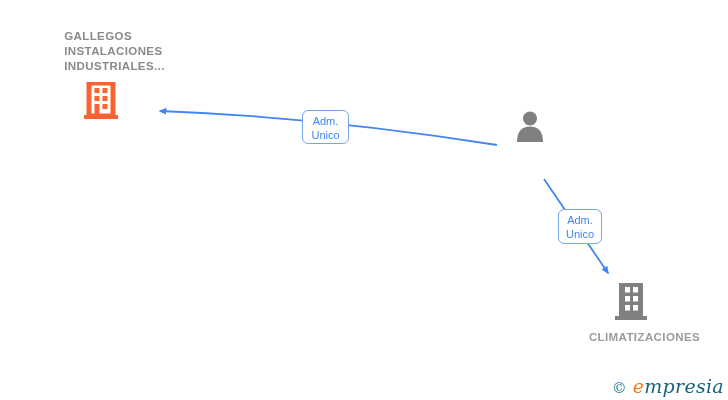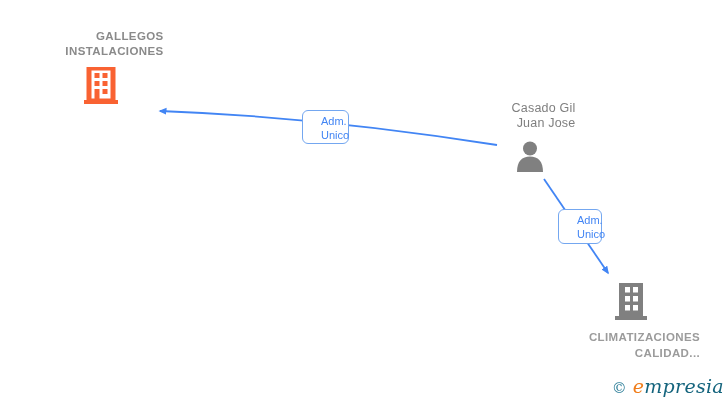--- a/index.html
+++ b/index.html
@@ -7,42 +7,42 @@
     position:relative;
     width:728px;height:400px;
     background:#ffffff;
     overflow:hidden;
     font-family:"Liberation Sans", sans-serif;
   }
   svg.overlay{position:absolute;left:0;top:0;width:728px;height:400px;}
 
   .node{position:absolute;display:flex;flex-direction:column;align-items:center;cursor:pointer;}
   .node-label{
-    text-align:right;
+    text-align:left;
     color:#8c8c8c;
     font-size:11.5px;
     line-height:15px;
     letter-spacing:0.4px;
     margin-left:27px;
   }
   .company-label{font-weight:bold;color:#8a8a8a;}
   .company2-label{font-weight:bold;color:#9b9b9b;line-height:16px;}
   .person-label{font-size:12.5px;color:#7f7f7f;letter-spacing:0.2px;line-height:15px;font-weight:normal;}
   .node-icon{margin-top:8px;}
 
   .edge-label{
     position:absolute;
     background:#ffffff;
     border:1.5px solid #74a7f0;
     border-radius:6px;
     color:#4285f4;
     font-size:11px;
     line-height:14px;
     text-align:center;
-    padding:3px 7px 2px 18px;
+    padding:3px 7px 2px 7px;
     box-sizing:border-box;
     cursor:pointer;
   }
 
   .watermark{
     position:absolute;
     right:4px;bottom:3px;
     display:flex;align-items:baseline;gap:6px;
     cursor:pointer;
   }
@@ -73,40 +73,37 @@
       </marker>
     </defs>
     <path d="M 497 145 Q 320 117 160 111" fill="none" stroke="#4285f4" stroke-width="1.8" marker-end="url(#arrow)"></path>
     <path d="M 544 179 L 608 273" fill="none" stroke="#4285f4" stroke-width="1.8" marker-end="url(#arrow)"></path>
   </svg>
 
   <div class="node" style="left:20px;top:29px;width:162px;">
     <div class="node-label company-label">
       <div>GALLEGOS</div>
       <div>INSTALACIONES</div>
+      <div>INDUSTRIALES...</div>
     </div>
     <span class="node-icon">
       <svg width="36" height="38" viewBox="0 0 36 38">
         <rect x="6" y="1" width="24" height="33" fill="#ffffff" stroke="#f96232" stroke-width="5"></rect>
         <rect x="1" y="33" width="34" height="4" fill="#f96232"></rect>
         <rect x="11.5" y="6" width="5" height="5" fill="#f96232"></rect>
         <rect x="19.5" y="6" width="5" height="5" fill="#f96232"></rect>
         <rect x="11.5" y="14" width="5" height="5" fill="#f96232"></rect>
         <rect x="19.5" y="14" width="5" height="5" fill="#f96232"></rect>
         <rect x="19.5" y="22" width="5" height="5" fill="#f96232"></rect>
         <rect x="11.5" y="22" width="5" height="11" fill="#f96232"></rect>
       </svg>
     </span>
   </div>
 
   <div class="node" style="left:455px;top:101px;width:150px;">
-    <div class="node-label person-label">
-      <div>Casado Gil</div>
-      <div>Juan Jose</div>
-    </div>
     <span class="node-icon" style="margin-top:10px;">
       <svg width="30" height="32" viewBox="0 0 30 32">
         <circle cx="15" cy="7.5" r="7" fill="#808080"></circle>
         <path d="M2,31 C2,20 7,15.5 15,15.5 C23,15.5 28,20 28,31 Z" fill="#808080"></path>
       </svg>
     </span>
   </div>
 
   <div class="node" style="left:556px;top:283px;width:150px;">
     <span>
@@ -116,21 +113,20 @@
         <rect x="11" y="4" width="5" height="5.5" fill="#ffffff"></rect>
         <rect x="19" y="4" width="5" height="5.5" fill="#ffffff"></rect>
         <rect x="11" y="13" width="5" height="5.5" fill="#ffffff"></rect>
         <rect x="19" y="13" width="5" height="5.5" fill="#ffffff"></rect>
         <rect x="11" y="22" width="5" height="5.5" fill="#ffffff"></rect>
         <rect x="19" y="22" width="5" height="5.5" fill="#ffffff"></rect>
       </svg>
     </span>
     <div class="node-label company2-label" style="margin-top:4px;">
       <div>CLIMATIZACIONES</div>
-      <div>CALIDAD...</div>
     </div>
   </div>
 
   <div class="edge-label" style="left:302px;top:110px;width:47px;height:34px;">
     <div>Adm.</div>
     <div>Unico</div>
   </div>
   <div class="edge-label" style="left:558px;top:209px;width:44px;height:35px;">
     <div>Adm.</div>
     <div>Unico</div>

